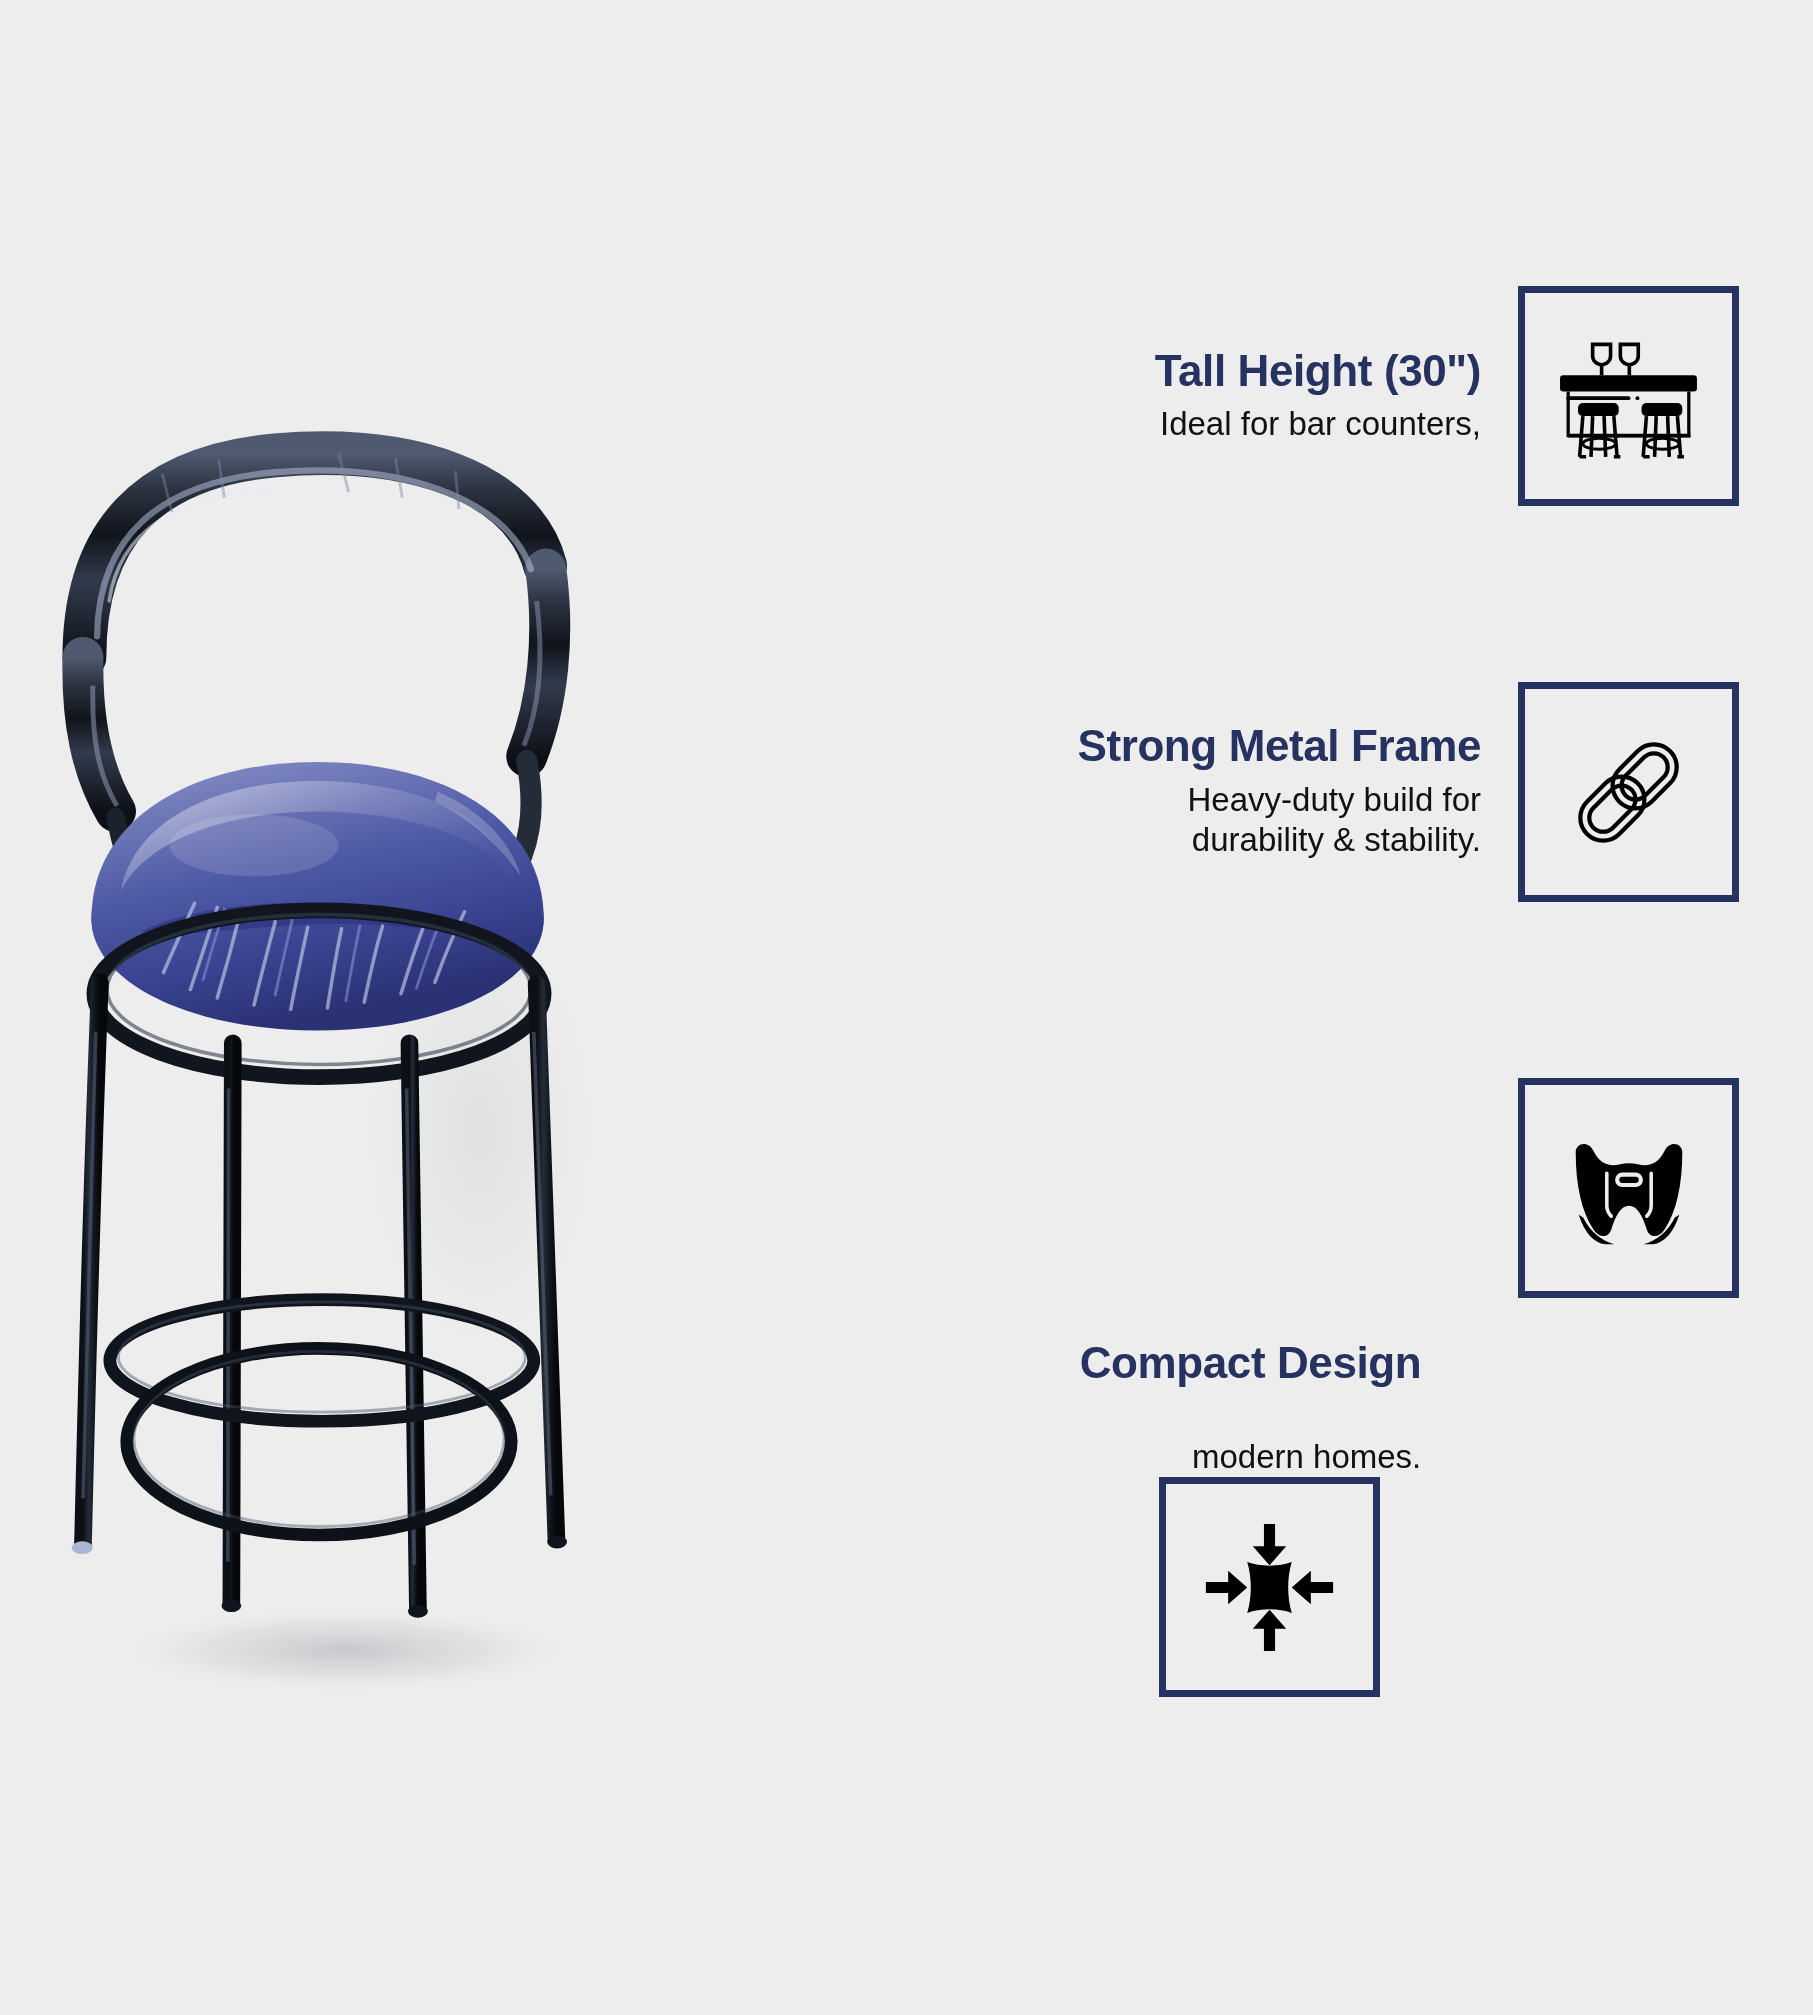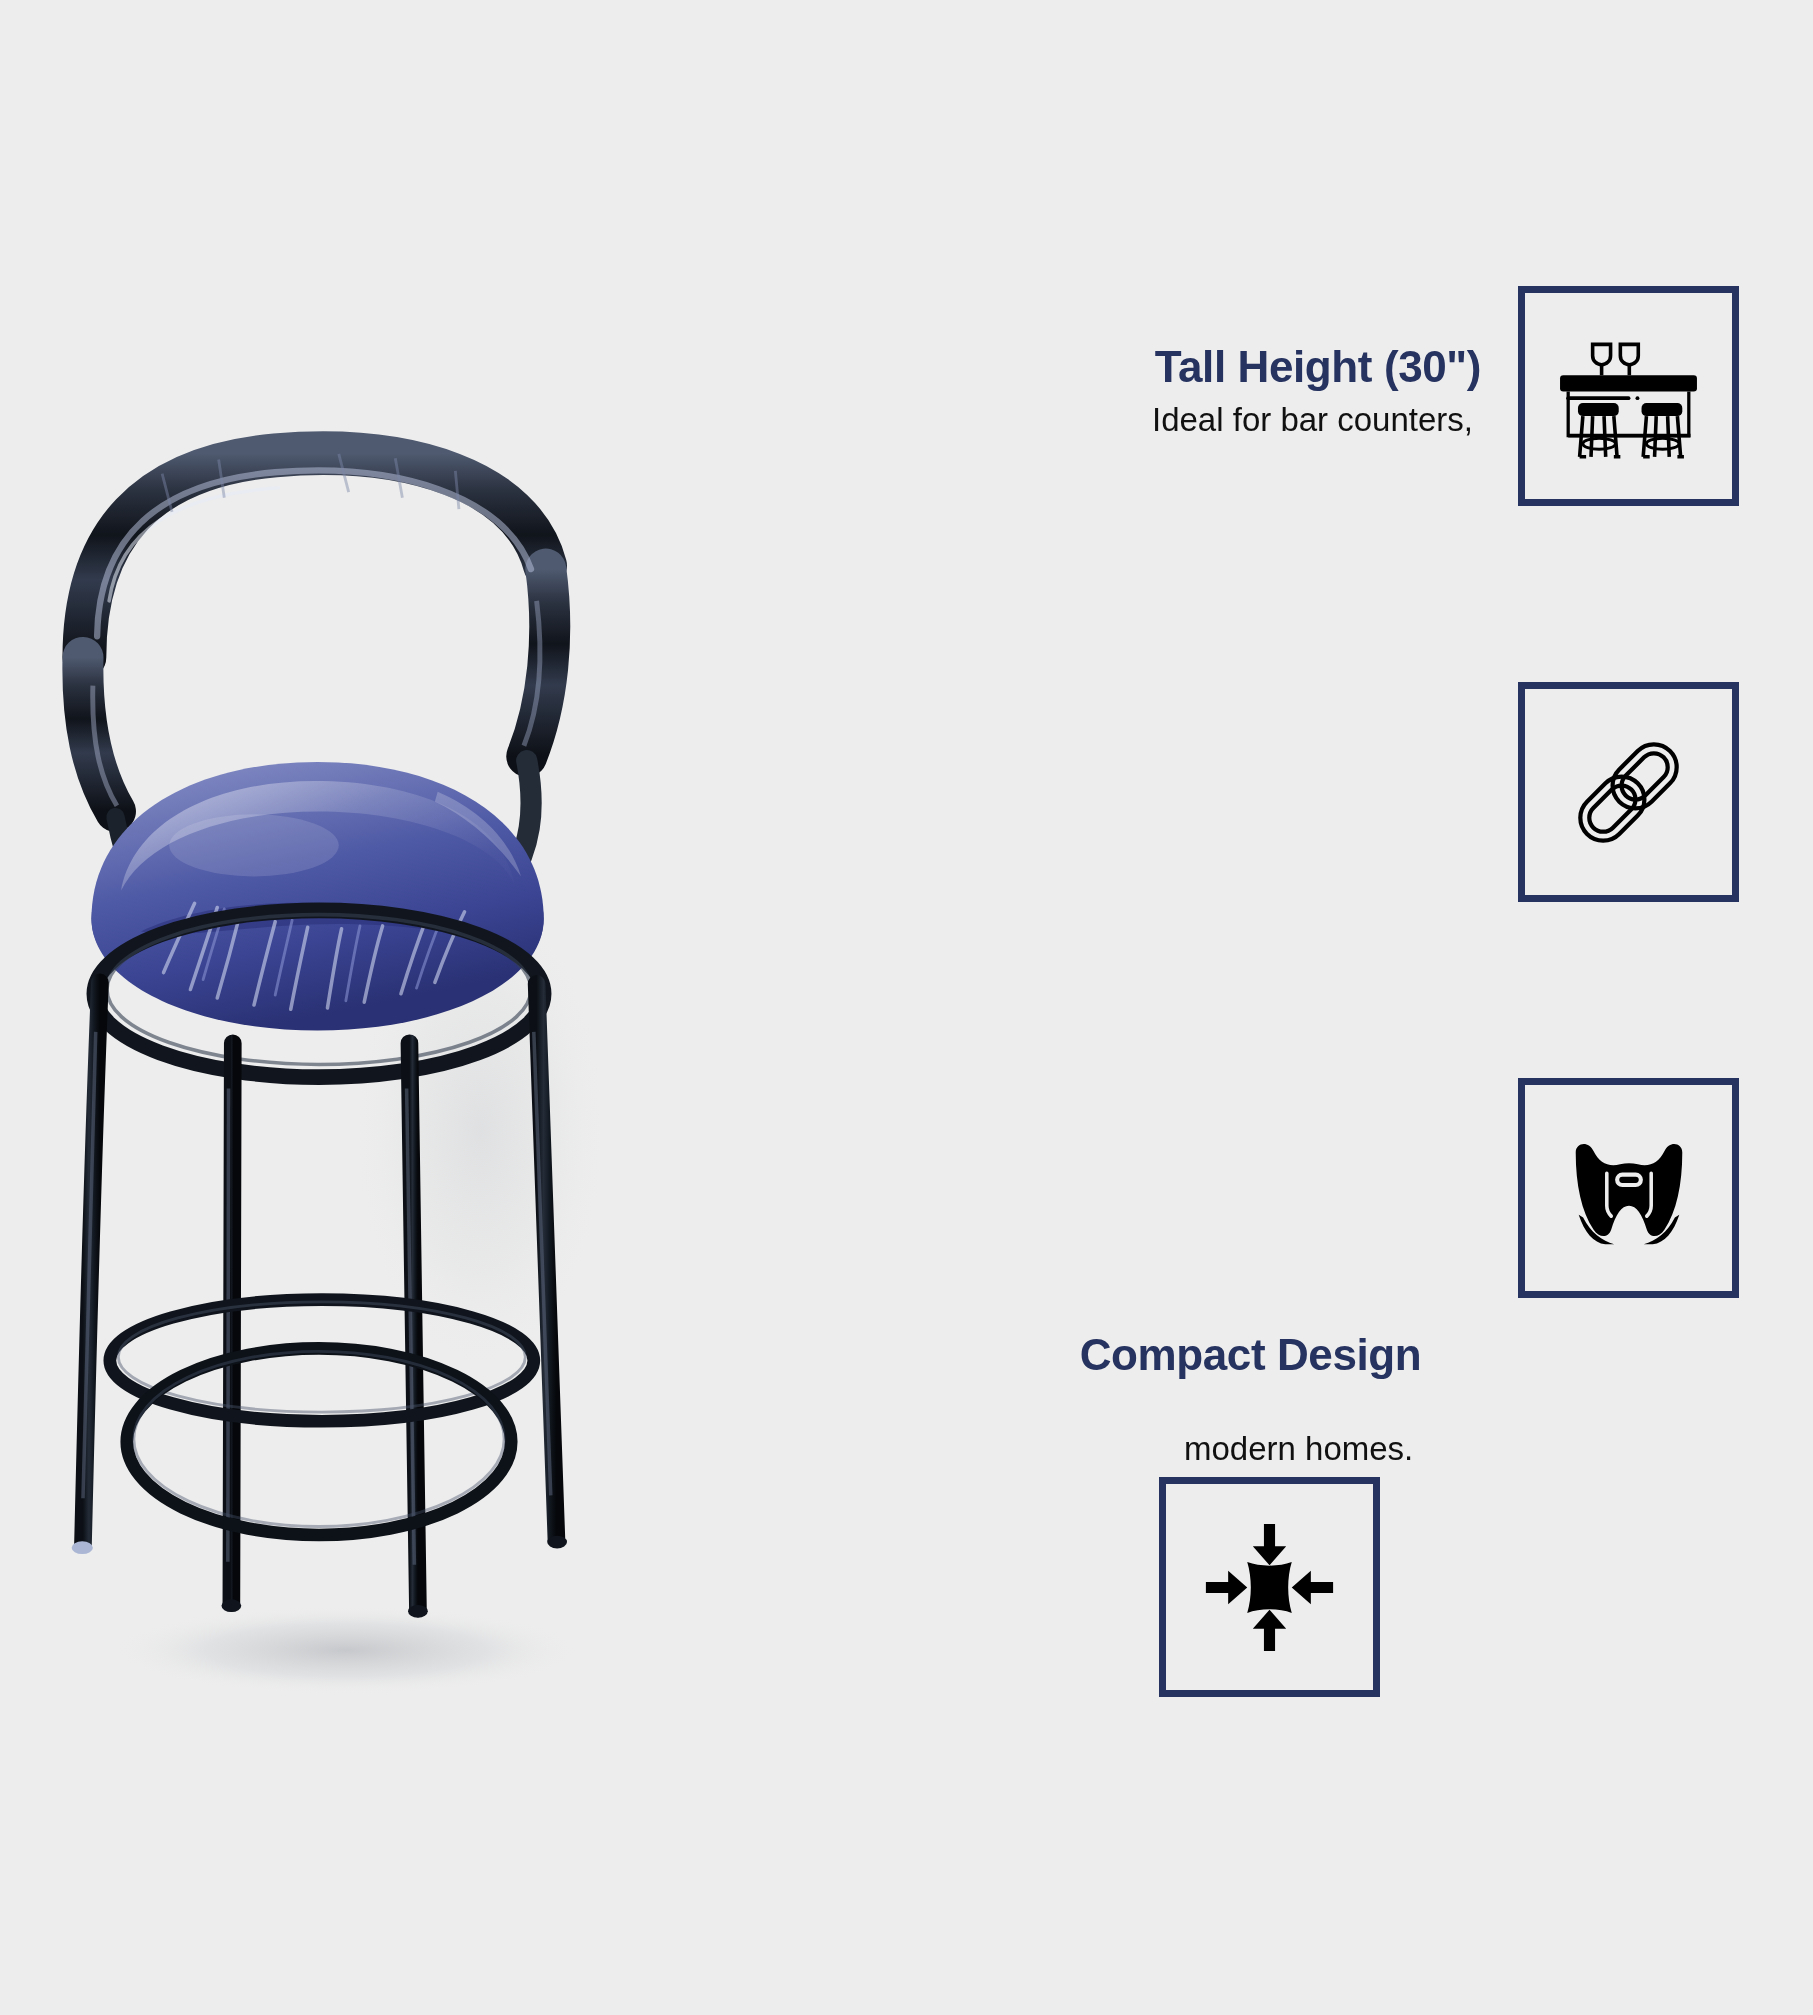--- a/index.html
+++ b/index.html
@@ -37,21 +37,21 @@
     font-weight:bold;
     line-height:1.06;
     letter-spacing:-0.4px;
     margin:0 0 10px 0;
     white-space:nowrap;
   }
   .feature-desc{
     color:#111111;
     font-size:33px;
     line-height:1.22;
-    margin:8px;
+    margin:0;
     font-weight:400;
   }
   .icon-box{
     flex:0 0 auto;
     width:207px; height:206px;
     border:7px solid #26325f;
     background:#ededed;
     box-sizing:content-box;
     display:flex;align-items:center;justify-content:center;
   }
@@ -212,20 +212,27 @@
 
         <rect x="58" y="54" width="25" height="8" rx="3" fill="#000"></rect>
         <path d="M61 62 l-2 25 M67 62 l-1 25 M80 62 l2 25 M74 62 l1 25" stroke="#000" stroke-width="2.2" fill="none"></path>
         <path d="M59 87 h4 M80 87 h4" stroke="#000" stroke-width="2.2"></path>
         <ellipse cx="71" cy="79" rx="10" ry="3.4" fill="none" stroke="#000" stroke-width="1.8"></ellipse>
       </svg>
     </div>
   </div>
 
   <div class="feature-row">
+    <div class="feature-text">
+      <h2 class="feature-title">Strong Metal Frame</h2>
+      <p class="feature-desc">
+        <span>Heavy-duty build for</span><br>
+        <span>durability &amp; stability.</span>
+      </p>
+    </div>
     <div class="icon-box">
       <svg width="163" height="163" viewBox="0 0 100 100">
         <g fill="none" stroke="#000" stroke-width="2.6" stroke-linecap="round">
           <g transform="rotate(-45 50 50)">
             <rect x="14" y="36" width="44" height="28" rx="14"></rect>
             <rect x="19.5" y="41.5" width="33" height="17" rx="8.5"></rect>
             <rect x="42" y="36" width="44" height="28" rx="14"></rect>
             <rect x="47.5" y="41.5" width="33" height="17" rx="8.5"></rect>
           </g>
         </g>

